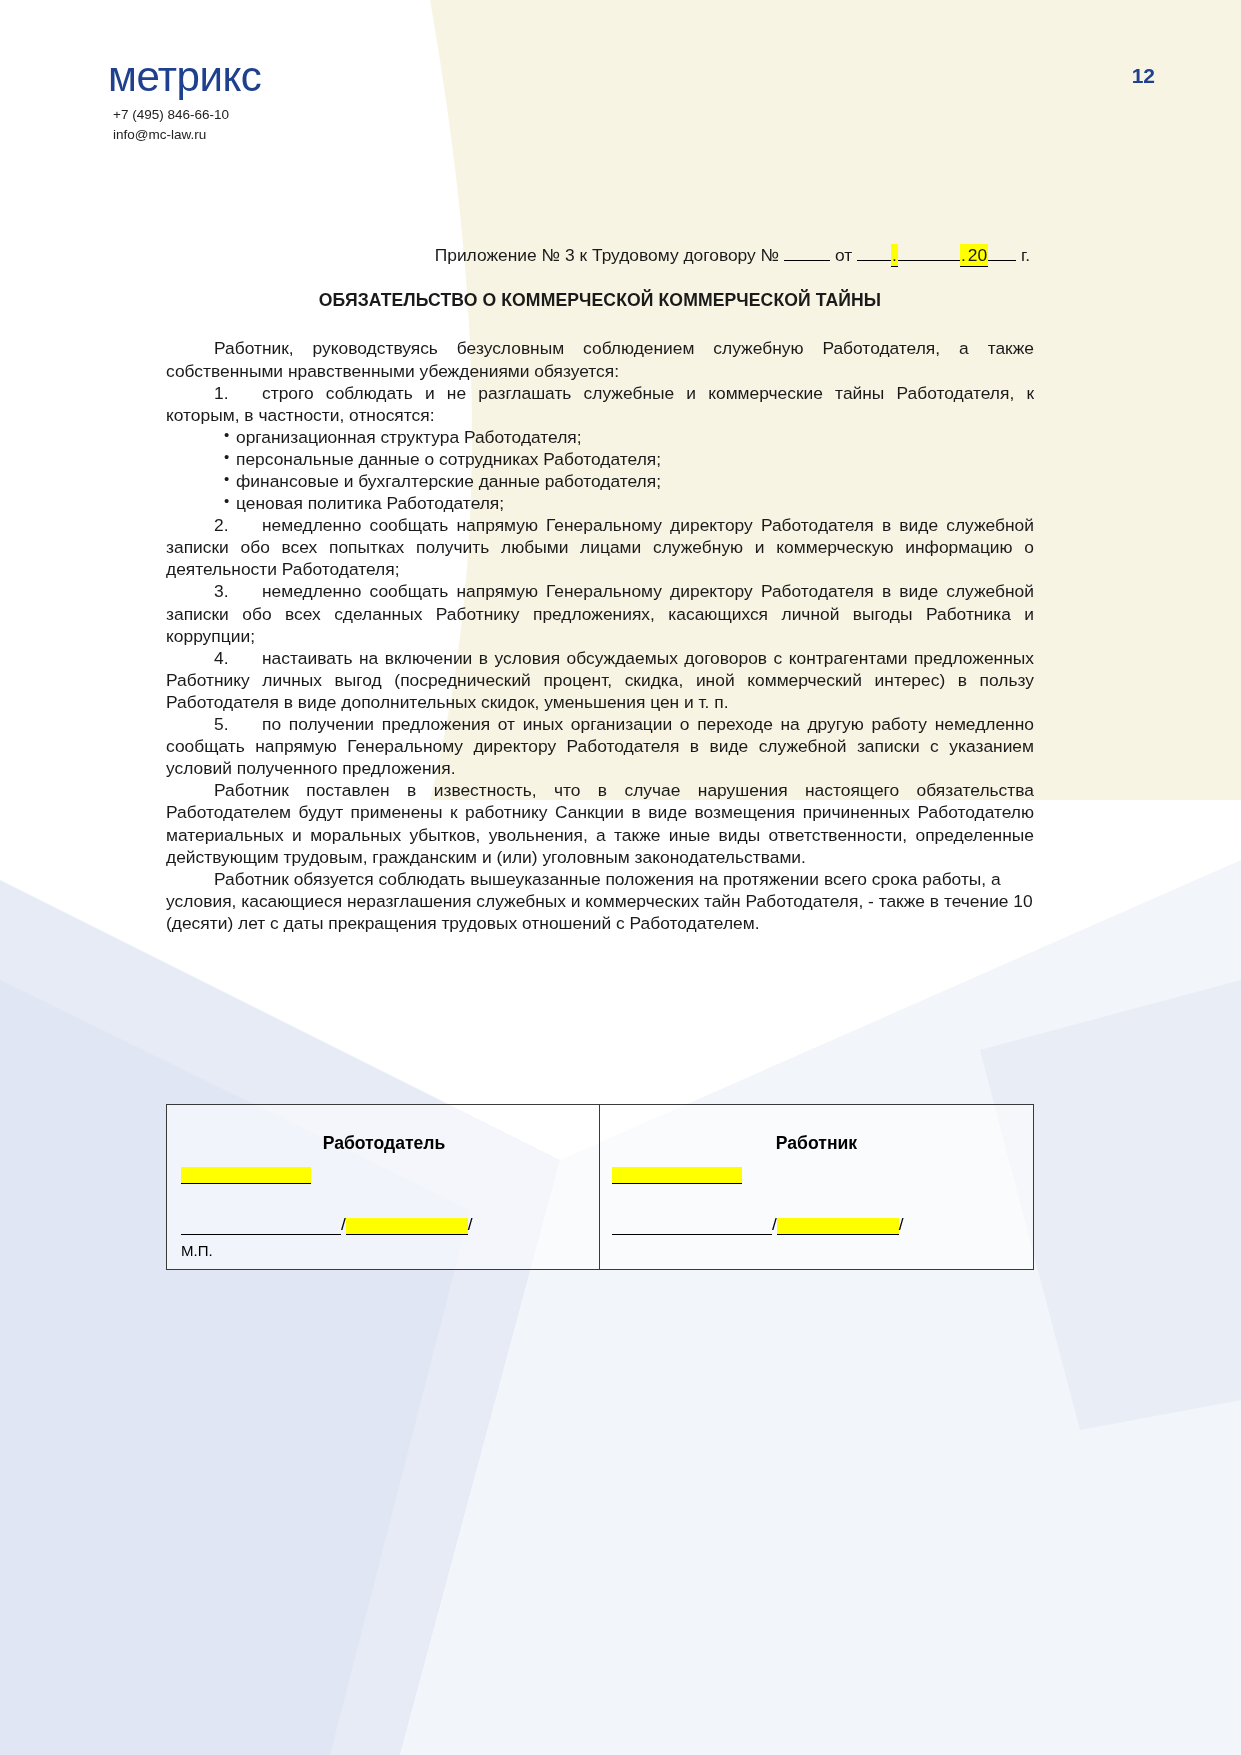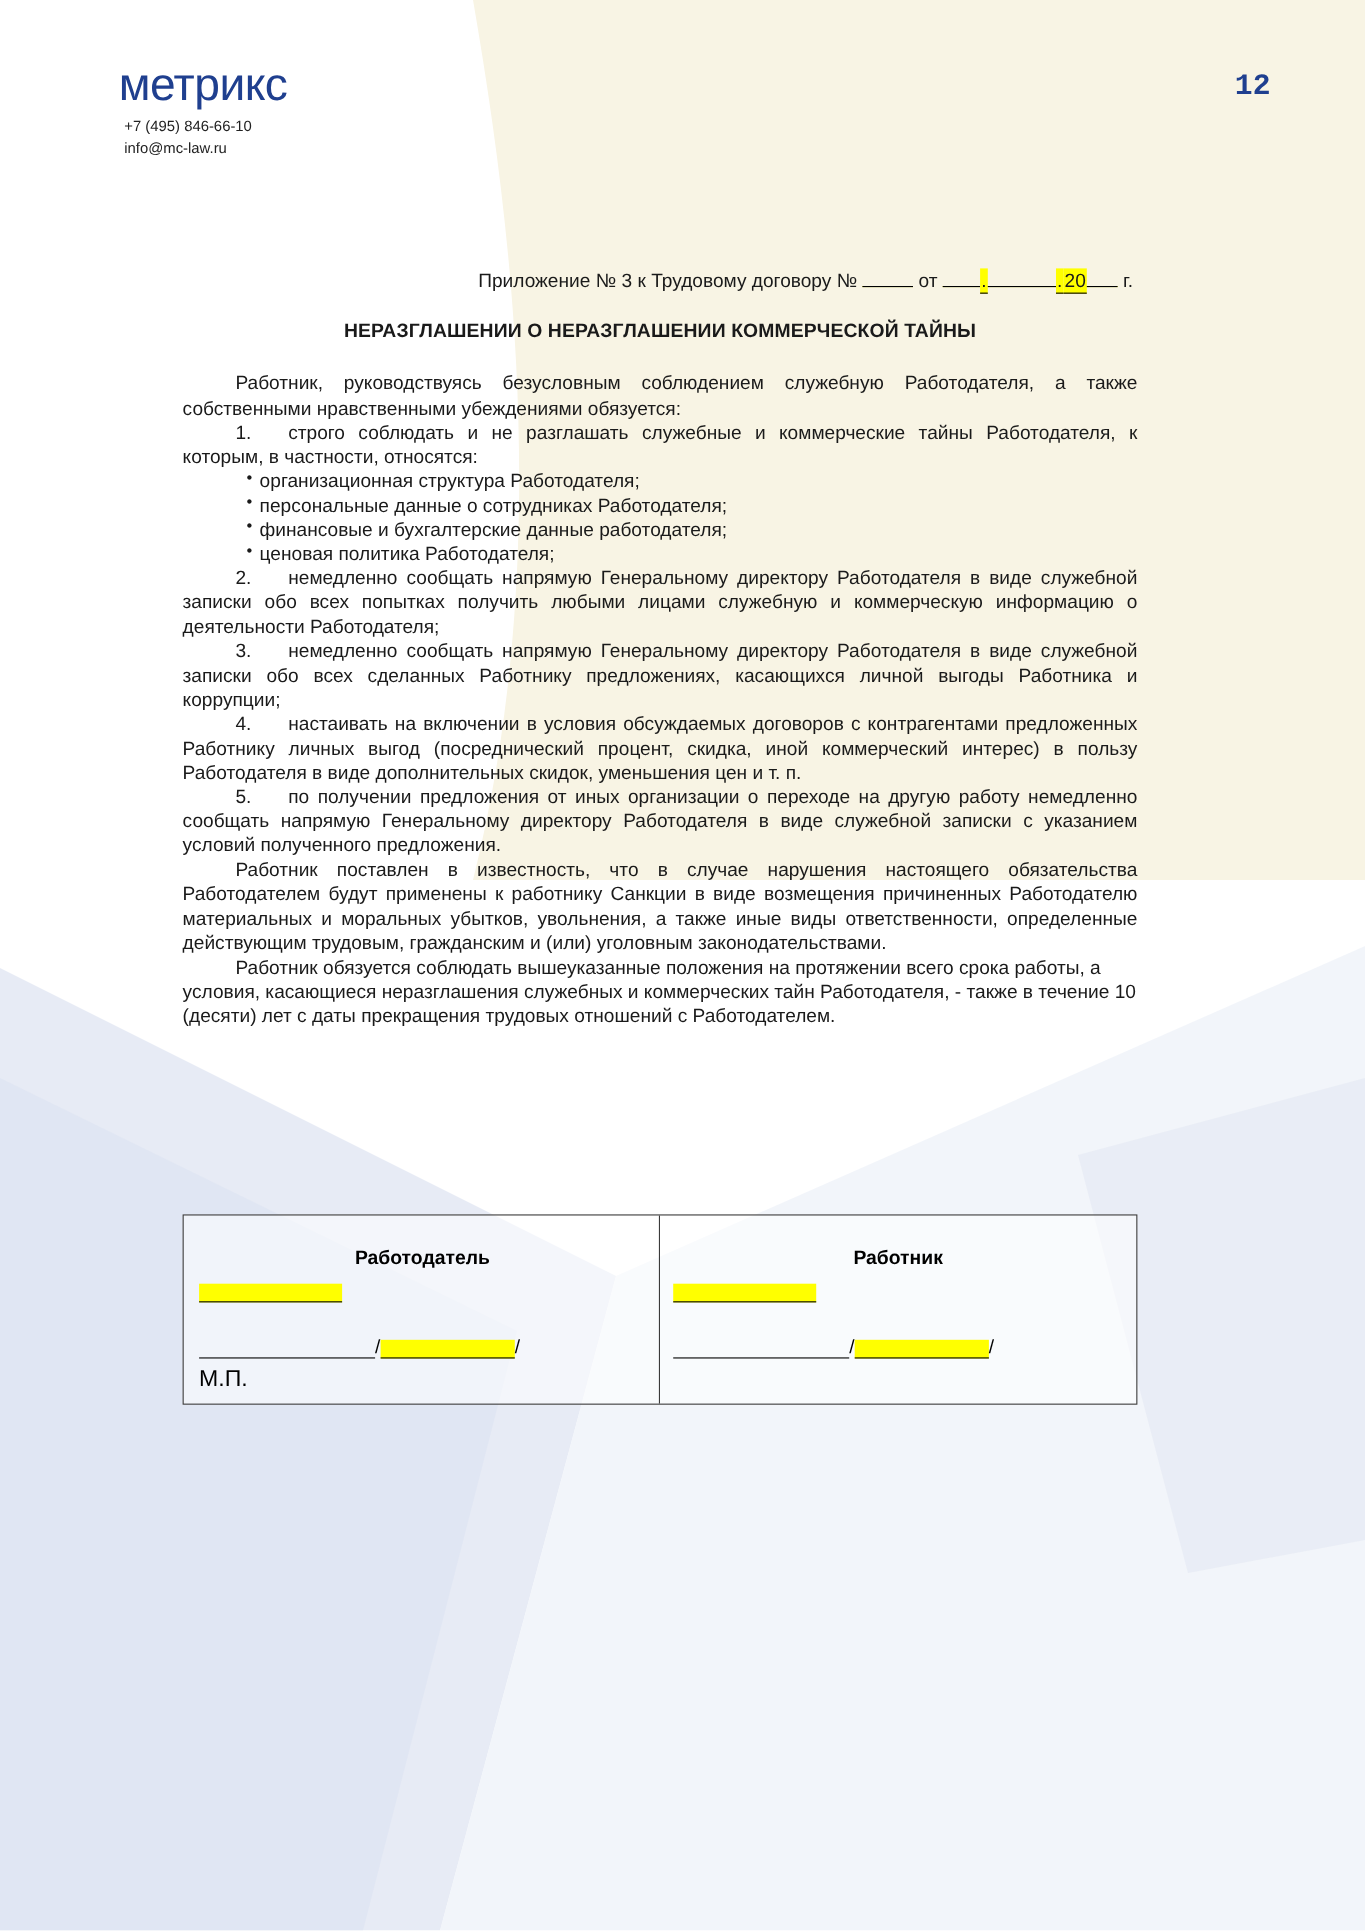--- a/index.html
+++ b/index.html
@@ -38,24 +38,23 @@
     margin-top: 7px;
     margin-left: 5px;
     font-size: 13.5px;
     color: #222222;
     line-height: 1.45;
   }
   .page-number {
     position: absolute;
     right: 86px;
     top: 64px;
-    font-size: 27px;
+    font-size: 21px;
     font-weight: bold;
     color: #1f3f8f;
-    font-family: Liberation Mono, monospace;
   }
 
   
   .doc {
     position: absolute;
     left: 166px;
     top: 244px;
     width: 868px;
     font-size: 17.4px;
     color: #1a1a1a;
@@ -178,21 +177,21 @@
   .sig-line-yellow {
     display: inline-block;
     min-width: 122px;
     height: 17px;
     background: #ffff00;
     border-bottom: 1.8px solid #000000;
     vertical-align: bottom;
   }
   .mp {
     margin-top: 7px;
-    font-size: 21px;
+    font-size: 15px;
   }
   .right-indent { padding-left: 12px; }
 </style>
 </head>
 <body>
 
 <svg id="bg" viewBox="0 0 1241 1755" preserveAspectRatio="none">
   <rect x="0" y="0" width="1241" height="1755" fill="#ffffff"></rect>
 
   <path d="M430 0 H1241 V800 H430 C500 520 470 230 430 0 Z" fill="#f8f4e4"></path>
@@ -219,21 +218,21 @@
   <div class="doc">
 
     <div class="appendix-line">
       <span>Приложение № 3 к Трудовому договору №</span>
       <span class="hl hl-num"></span>
       <span>от</span>
       <span class="hl hl-dd"></span><span class="hl">.</span><span class="hl hl-mm"></span><span class="hl">.</span><span class="hl">20</span><span class="hl hl-yy"></span>
       <span>г.</span>
     </div>
 
-    <div class="doc-title">НЕРАЗГЛАШЕНИИ О НЕРАЗГЛАШЕНИИ КОММЕРЧЕСКОЙ ТАЙНЫ</div>
+    <div class="doc-title">ОБЯЗАТЕЛЬСТВО О КОММЕРЧЕСКОЙ КОММЕРЧЕСКОЙ ТАЙНЫ</div>
 
     <p class="just">Работник, руководствуясь безусловным соблюдением служебную Работодателя, а также собственными нравственными убеждениями обязуется:</p>
 
     <p class="num-item"><span class="n">1.</span><span>строго соблюдать и не разглашать служебные и коммерческие тайны Работодателя, к которым, в частности, относятся:</span></p>
 
     <ul class="bullets">
       <li>организационная структура Работодателя;</li>
       <li>персональные данные о сотрудниках Работодателя;</li>
       <li>финансовые и бухгалтерские данные работодателя;</li>
       <li>ценовая политика Работодателя;</li>

